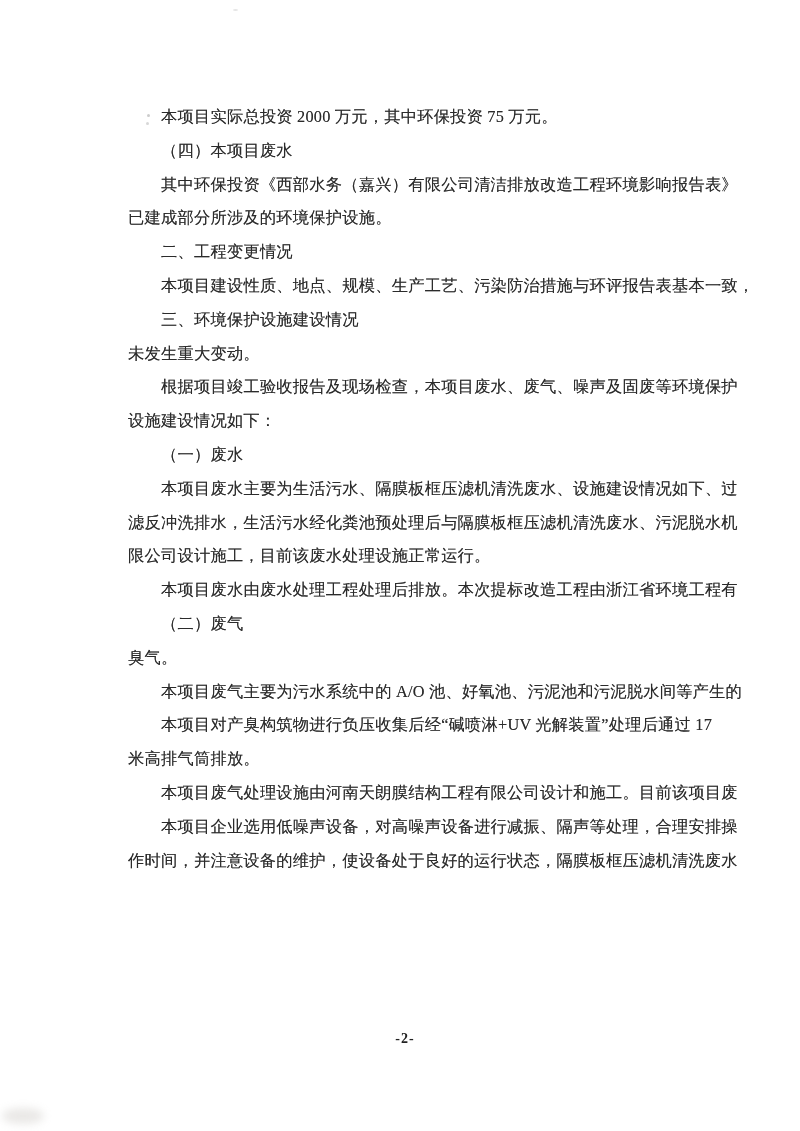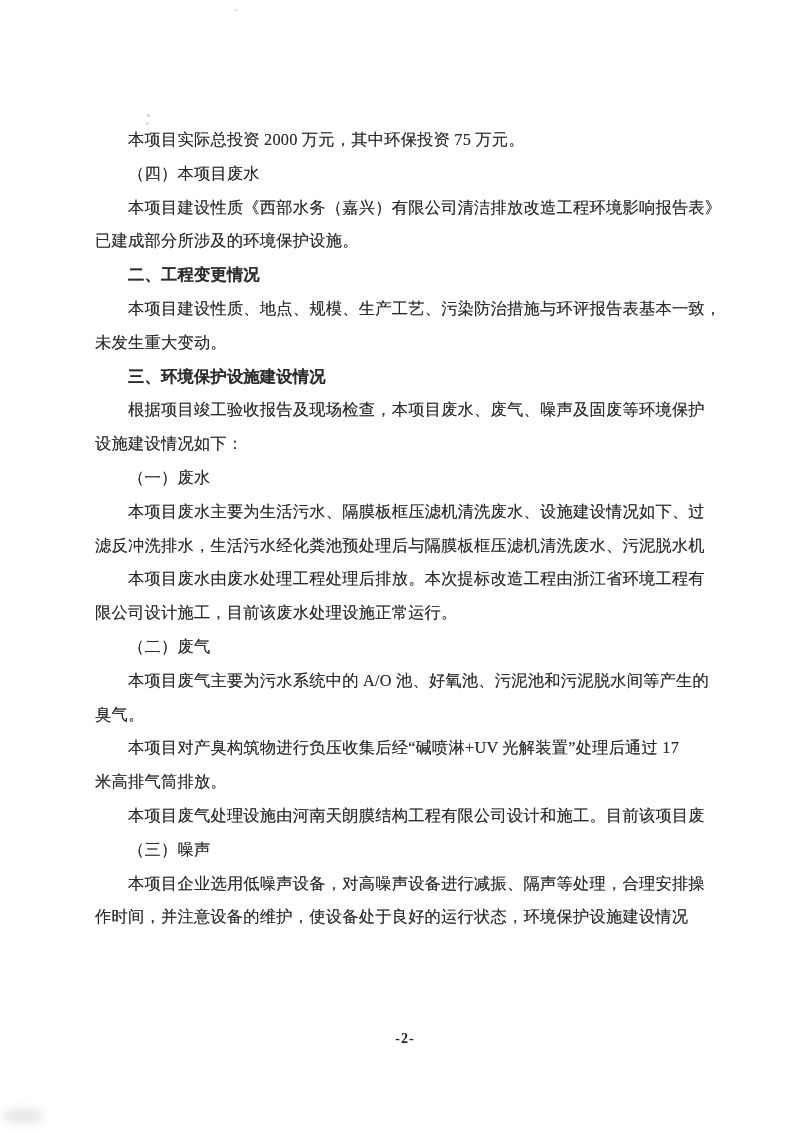--- a/index.html
+++ b/index.html
@@ -10,39 +10,38 @@
   .page {
     position: relative;
     width: 800px;
     height: 1131px;
     background: #ffffff;
     overflow: hidden;
     font-family: "Liberation Serif", "DejaVu Serif", serif;
   }
   .content {
     position: absolute;
-    left: 95px;
+    left: 128px;
     top: 100px;
     width: 612px;
-    margin-top: 23px;
   }
   .line {
     height: 33.8px;
     line-height: 33.8px;
     font-size: 16.3px;
     color: #2b2b2b;
     white-space: nowrap;
     text-shadow: 0 0 0.5px rgba(40,40,40,0.55);
     letter-spacing: 0.2px;
   }
   .line.indent {
     padding-left: 33px;
   }
   .line.bold {
-    font-weight: bold;
+    font-weight: normal;
   }
   .footer {
     position: absolute;
     left: 0;
     top: 1031px;
     width: 810px;
     text-align: center;
     font-size: 14px;
     font-weight: bold;
     color: #222222;
@@ -68,41 +67,40 @@
     border-radius: 50%;
   }
 </style>
 </head>
 <body>
 
 <div class="page">
   <div class="content">
       <div class="line indent">本项目实际总投资 2000 万元，其中环保投资 75 万元。</div>
       <div class="line indent">（四）本项目废水</div>
-      <div class="line indent">本项目建设性质《西部水务（嘉兴）有限公司清洁排放改造工程环境影响报告表》</div>
+      <div class="line indent">其中环保投资《西部水务（嘉兴）有限公司清洁排放改造工程环境影响报告表》</div>
       <div class="line">已建成部分所涉及的环境保护设施。</div>
       <div class="line indent bold">二、工程变更情况</div>
       <div class="line indent">本项目建设性质、地点、规模、生产工艺、污染防治措施与环评报告表基本一致，</div>
+      <div class="line indent bold">三、环境保护设施建设情况</div>
       <div class="line">未发生重大变动。</div>
-      <div class="line indent bold">三、环境保护设施建设情况</div>
       <div class="line indent">根据项目竣工验收报告及现场检查，本项目废水、废气、噪声及固废等环境保护</div>
       <div class="line">设施建设情况如下：</div>
       <div class="line indent">（一）废水</div>
       <div class="line indent">本项目废水主要为生活污水、隔膜板框压滤机清洗废水、设施建设情况如下、过</div>
       <div class="line">滤反冲洗排水，生活污水经化粪池预处理后与隔膜板框压滤机清洗废水、污泥脱水机</div>
+      <div class="line">限公司设计施工，目前该废水处理设施正常运行。</div>
       <div class="line indent">本项目废水由废水处理工程处理后排放。本次提标改造工程由浙江省环境工程有</div>
-      <div class="line">限公司设计施工，目前该废水处理设施正常运行。</div>
       <div class="line indent">（二）废气</div>
+      <div class="line">臭气。</div>
       <div class="line indent">本项目废气主要为污水系统中的 A/O 池、好氧池、污泥池和污泥脱水间等产生的</div>
-      <div class="line">臭气。</div>
       <div class="line indent">本项目对产臭构筑物进行负压收集后经“碱喷淋+UV 光解装置”处理后通过 17</div>
       <div class="line">米高排气筒排放。</div>
       <div class="line indent">本项目废气处理设施由河南天朗膜结构工程有限公司设计和施工。目前该项目废</div>
-      <div class="line indent">（三）噪声</div>
       <div class="line indent">本项目企业选用低噪声设备，对高噪声设备进行减振、隔声等处理，合理安排操</div>
-      <div class="line">作时间，并注意设备的维护，使设备处于良好的运行状态，环境保护设施建设情况</div>
+      <div class="line">作时间，并注意设备的维护，使设备处于良好的运行状态，隔膜板框压滤机清洗废水</div>
     </div>
   <div class="footer">-2-</div>
   <div class="speck s1"></div>
   <div class="speck s2"></div>
   <div class="speck s3"></div>
   <div class="smudge"></div>
 </div>
 
 </body></html>

